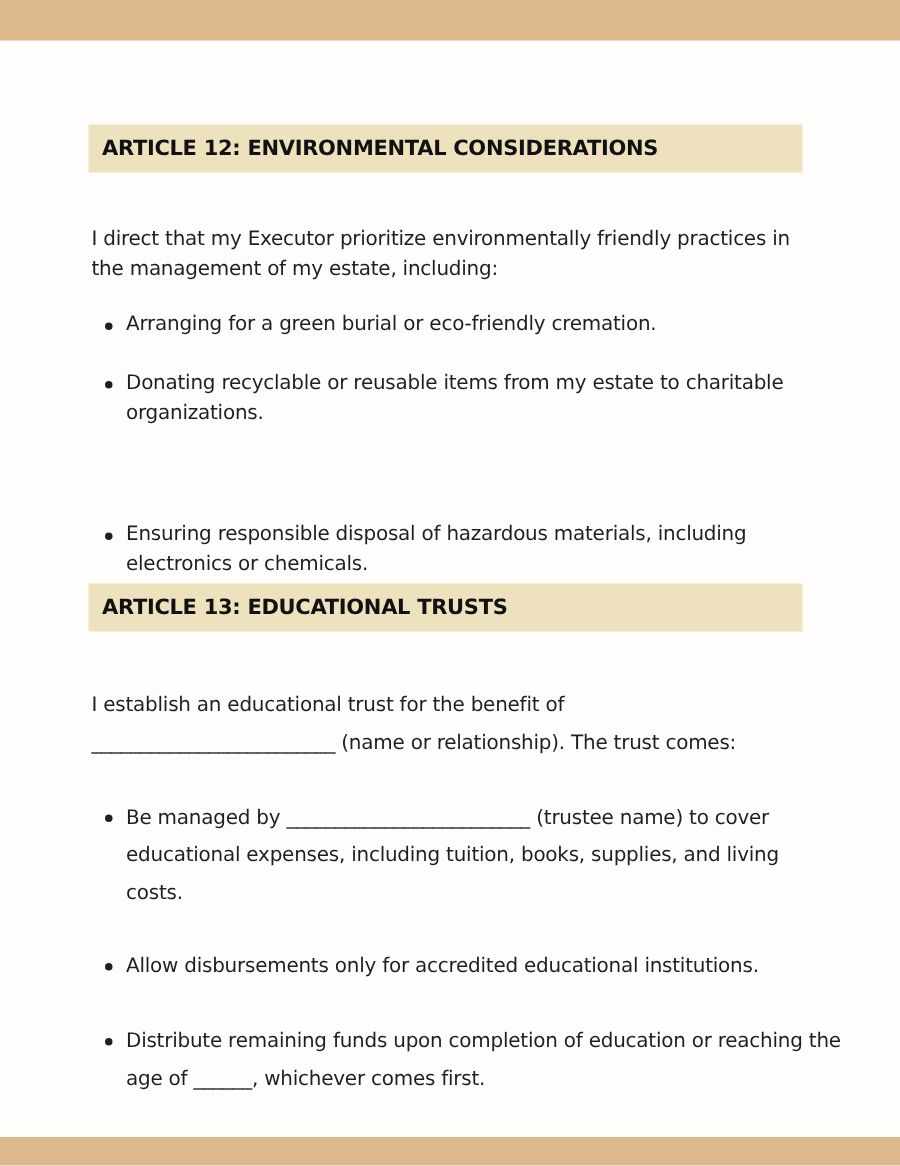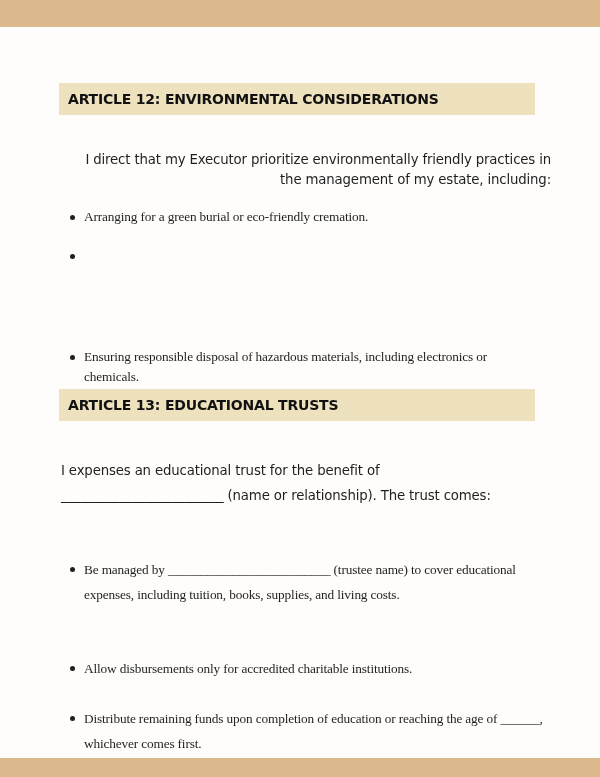--- a/index.html
+++ b/index.html
@@ -45,49 +45,48 @@
     }
 
     .para {
       position: absolute;
       left: 61px;
       width: 490px;
       font-size: 13.3px;
       letter-spacing: -0.15px;
       margin: 0;
     }
-    .lh20 { line-height: 20px; text-align: right; }
+    .lh20 { line-height: 20px; }
     .lh25 { line-height: 25px; }
 
     .list {
       position: absolute;
       left: 61px;
       width: 480px;
       margin: 0;
       padding: 0;
       list-style: none;
     }
     .list-item {
       position: relative;
       padding-left: 23px;
       font-size: 13.3px;
       letter-spacing: -0.15px;
-      font-family: Liberation Serif, serif;
     }
     .bullet {
       position: absolute;
       left: 9px;
       width: 5px;
       height: 5px;
       border-radius: 50%;
       background: #1f1f1f;
     }
     .s12 .list-item { line-height: 20px; }
     .s12 .bullet { top: 8px; }
-    .s13 .list-item { line-height: 25px; margin-top: 24px; }
+    .s13 .list-item { line-height: 25px; }
     .s13 .bullet { top: 10px; }
     .blank {
       display: inline;
       text-align: center;
     }
   </style>
 </head>
 <body>
 
 <div class="bar bar-top"></div>
@@ -98,43 +97,44 @@
 
 <p class="para lh20" style="top:150px;">I direct that my Executor prioritize environmentally friendly practices in the management of my estate, including:</p>
 
 <ul class="list s12">
   <li class="list-item" style="position:absolute; top:207px; left:0; width:480px;">
     <span class="bullet"></span>
     <span>Arranging for a green burial or eco-friendly cremation.</span>
   </li>
   <li class="list-item" style="position:absolute; top:246px; left:0; width:460px;">
     <span class="bullet"></span>
+    <span>Donating recyclable or reusable items from my estate to charitable organizations.</span>
   </li>
   <li class="list-item" style="position:absolute; top:303px; left:0; width:460px;margin-top:44px;">
     <span class="bullet"></span>
     <span>Ensuring responsible disposal of hazardous materials, including electronics or chemicals.</span>
   </li>
 </ul>
 
 <div class="heading-box" style="top:389px;text-align:center;">
   <span class="heading-text">ARTICLE 13: EDUCATIONAL TRUSTS</span>
 </div>
 
 <p class="para lh25" style="top:458px; width:480px;">
-  <span>I expenses an educational trust for the benefit of </span><span class="blank">_________________________</span><span> (name or relationship). The trust comes:</span>
+  <span>I establish an educational trust for the benefit of </span><span class="blank">_________________________</span><span> (name or relationship). The trust comes:</span>
 </p>
 
 <ul class="list s13">
   <li class="list-item" style="position:absolute; top:533px; left:0; width:460px;">
     <span class="bullet"></span>
     <span>Be managed by </span><span class="blank">_________________________</span><span> (trustee name) to cover educational expenses, including tuition, books, supplies, and living costs.</span>
   </li>
   <li class="list-item" style="position:absolute; top:632px; left:0; width:480px;">
     <span class="bullet"></span>
-    <span>Allow disbursements only for accredited charitable institutions.</span>
+    <span>Allow disbursements only for accredited educational institutions.</span>
   </li>
   <li class="list-item" style="position:absolute; top:682px; left:0; width:480px;">
     <span class="bullet"></span>
     <span>Distribute remaining funds upon completion of education or reaching the age of </span><span class="blank">______</span><span>, whichever comes first.</span>
   </li>
 </ul>
 
 <div class="bar bar-bottom"></div>
 
 </body></html>

